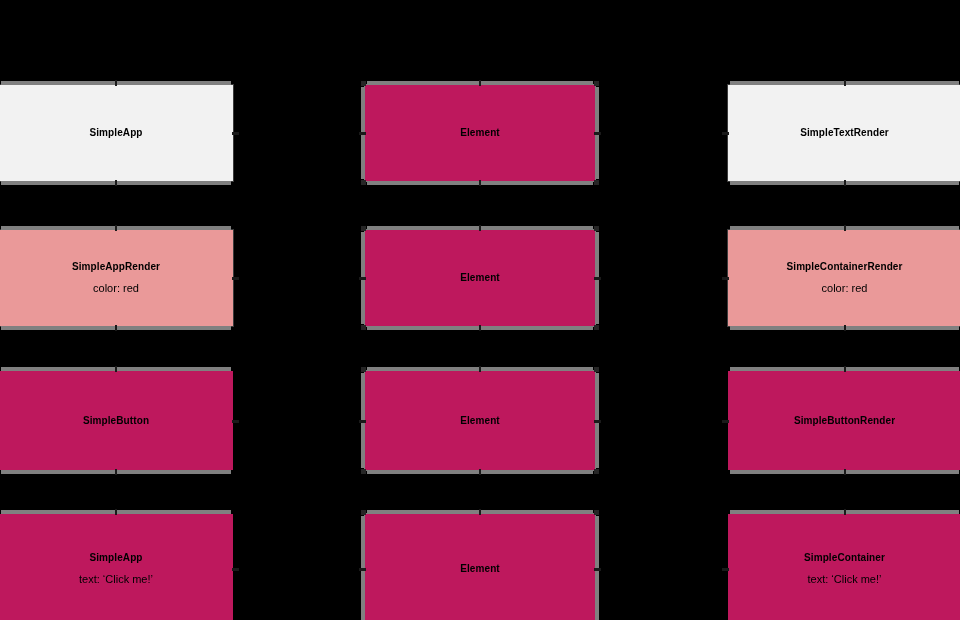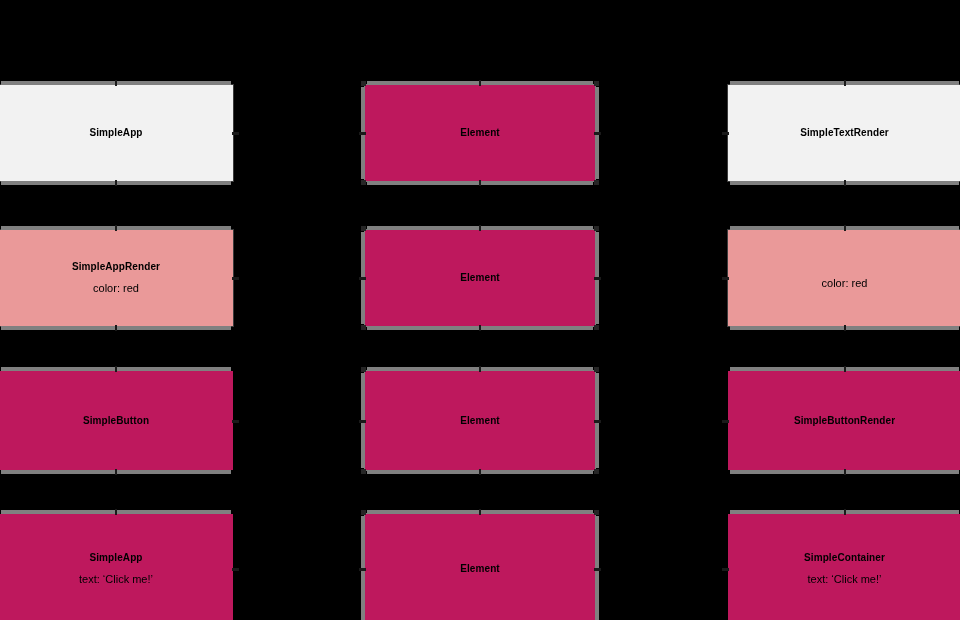--- a/index.html
+++ b/index.html
@@ -154,20 +154,21 @@
       <div class="nub bl"></div>
       <div class="nub br"></div>
       <div class="title">Element</div>
     </div>
     <div class="node fill-red bd-dark" style="left: 727px; top: 229px; width: 235px; height: 98px;">
       <div class="anchor-bar top"></div>
       <div class="anchor-bar bottom"></div>
       <div class="tick top"></div>
       <div class="tick bottom"></div>
       <div class="tick left"></div>
+      <div class="title">SimpleContainerRender</div>
       <div class="sub">color: red</div>
     </div>
     <div class="node fill-white bd-black" style="left: -2px; top: 370px; width: 236px; height: 101px;">
       <div class="anchor-bar top"></div>
       <div class="anchor-bar bottom"></div>
       <div class="tick top"></div>
       <div class="tick bottom"></div>
       <div class="tick right"></div>
       <div class="title">SimpleButton</div>
     </div>

